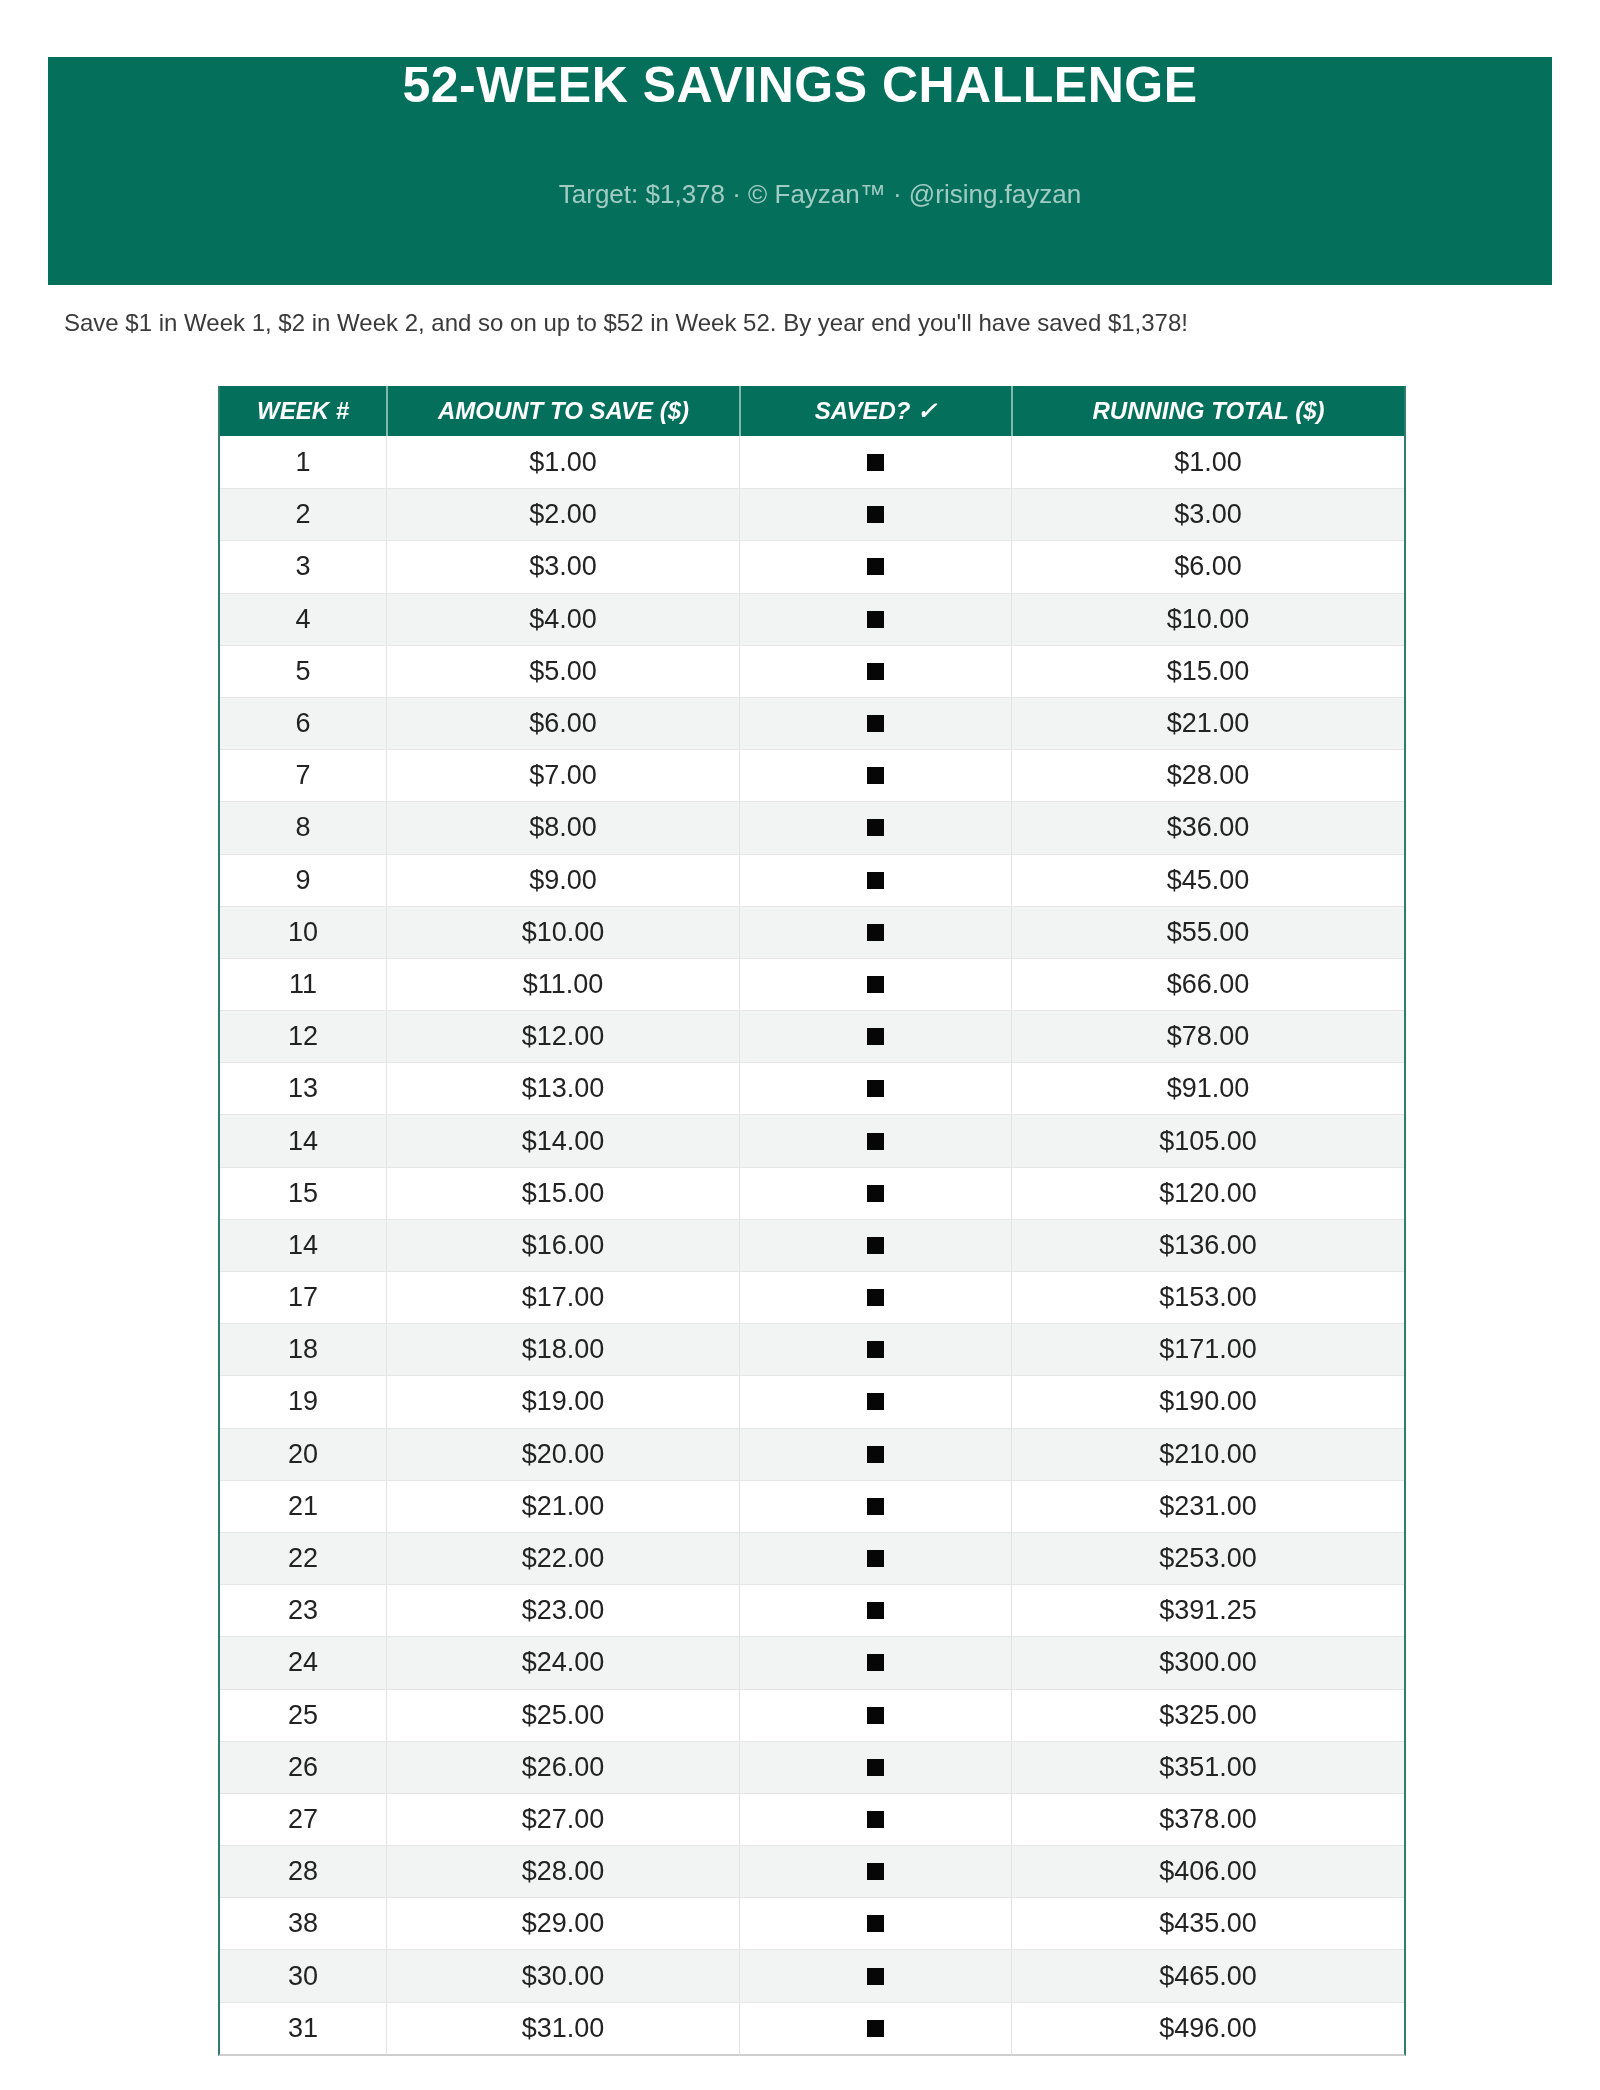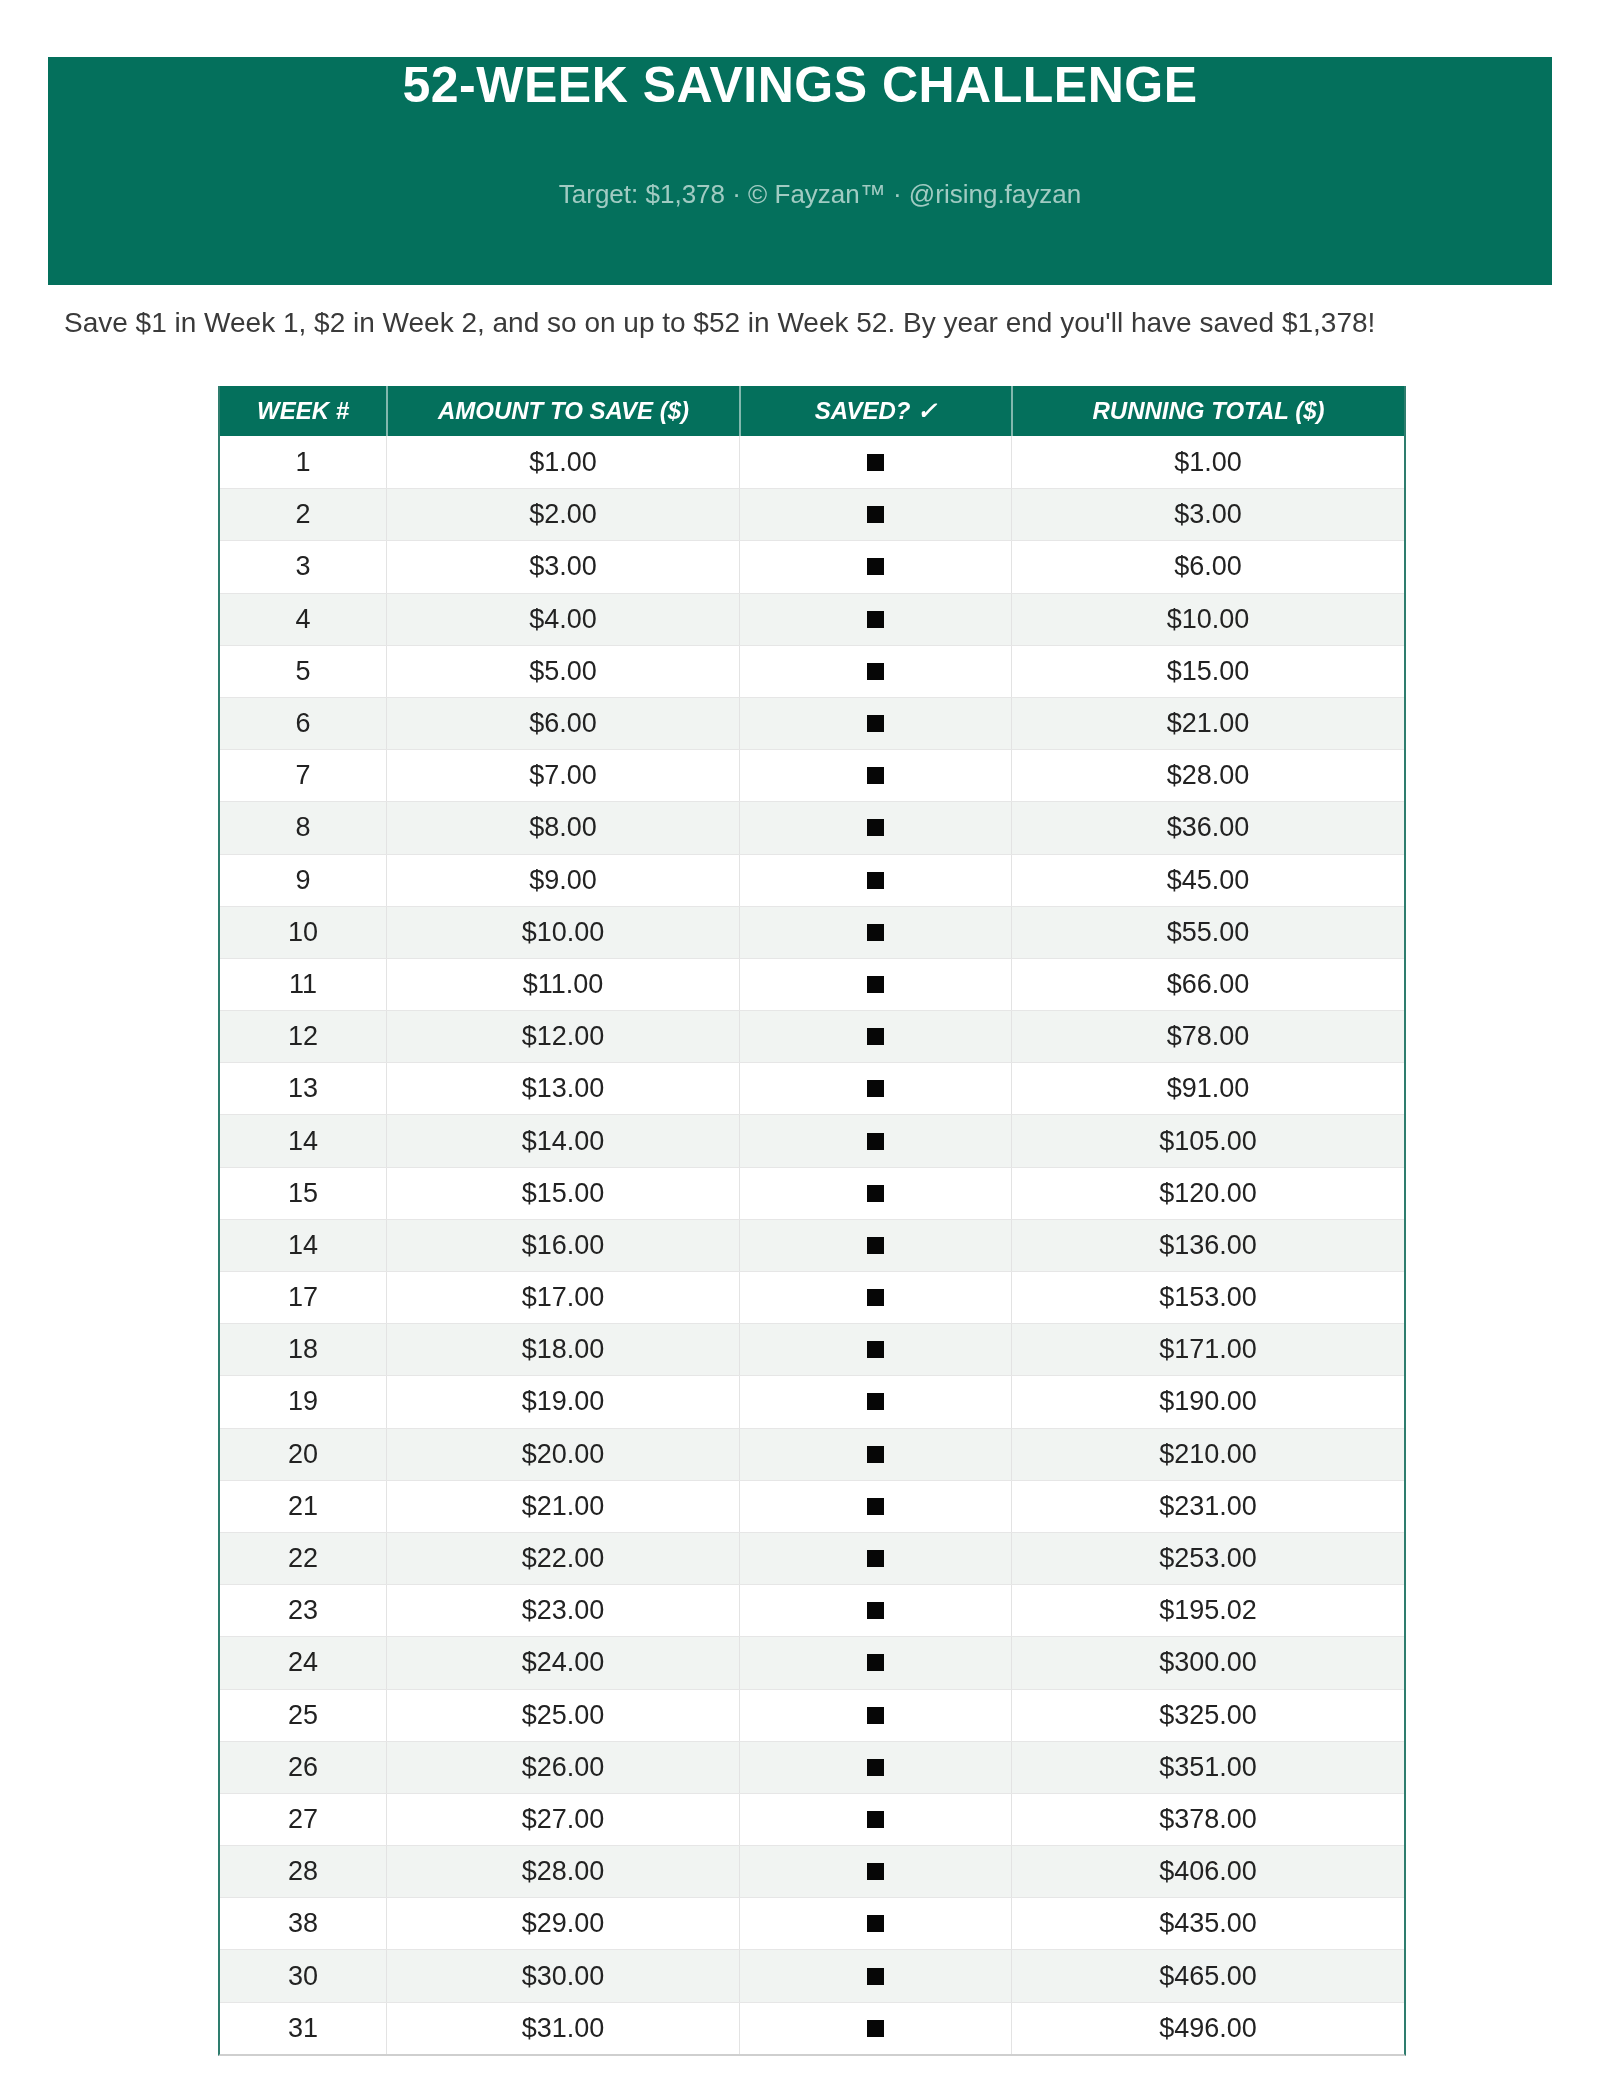--- a/index.html
+++ b/index.html
@@ -45,21 +45,21 @@
     color: rgba(236, 246, 243, 0.68);
     padding-left: 40px;
   }
 
   
   .intro {
     position: absolute;
     left: 64px;
     top: 306px;
     margin: 0;
-    font-size: 28px;
+    font-size: 24px;
     line-height: 34px;
     color: #3a3a3a;
     text-align: right;
   }
 
   
   .savings-table {
     position: absolute;
     left: 218px;
     top: 386px;
@@ -331,21 +331,21 @@
     </div>
     <div class="td cell-total">$253.00</div>
   </div>
 
   <div class="tr">
     <div class="td cell-week">23</div>
     <div class="td cell-amount">$23.00</div>
     <div class="td cell-saved">
       <span class="checkbox"></span>
     </div>
-    <div class="td cell-total">$195.02</div>
+    <div class="td cell-total">$391.25</div>
   </div>
 
   <div class="tr">
     <div class="td cell-week">24</div>
     <div class="td cell-amount">$24.00</div>
     <div class="td cell-saved">
       <span class="checkbox"></span>
     </div>
     <div class="td cell-total">$300.00</div>
   </div>

